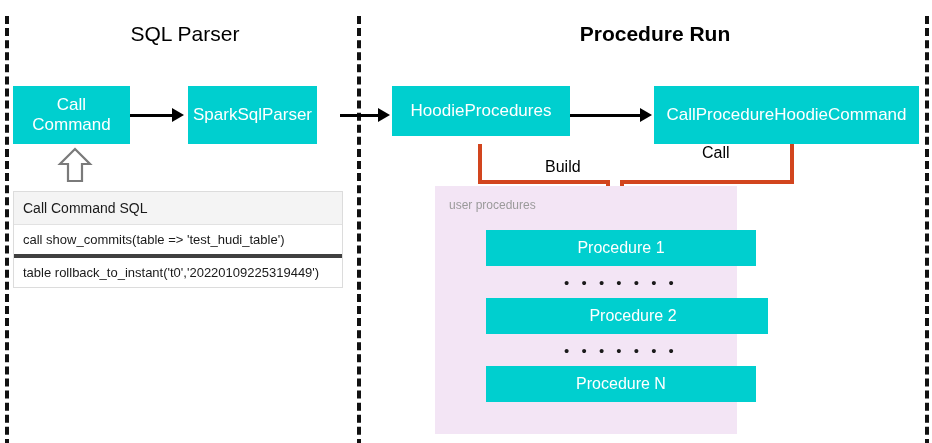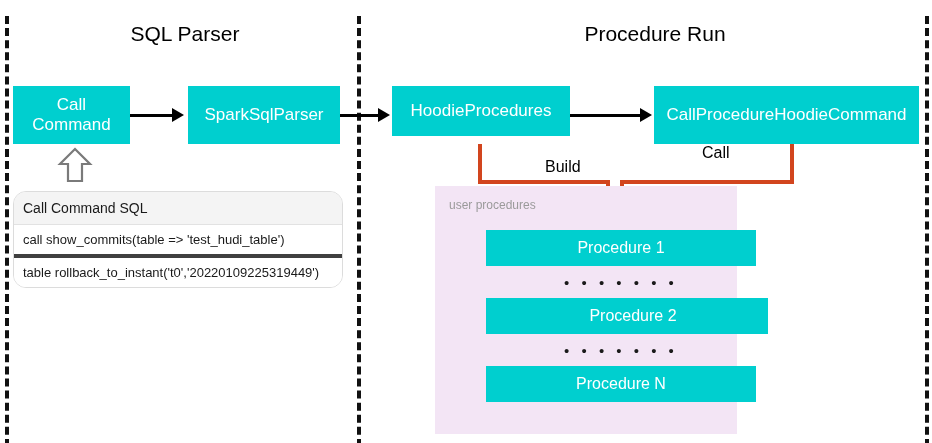--- a/index.html
+++ b/index.html
@@ -33,37 +33,37 @@
 
   
   .section-title {
     position: absolute;
     font-size: 21px;
     color: #000000;
     text-align: center;
     white-space: nowrap;
   }
   #title-sql  { left: 60px;  top: 6px;  width: 250px; }
-  #title-proc { left: 520px; top: 6px;  width: 270px; }
+  #title-proc { left: 520px; top: 6px;  width: 270px; font-weight: bold; }
 
   
   .tealbox {
     position: absolute;
     background: #00CFCF;
     color: #ffffff;
     display: flex;
     align-items: center;
     justify-content: center;
     text-align: center;
     font-size: 17px;
     line-height: 1.18;
     box-sizing: border-box;
   }
   #box-call-command { left: 13px;  top: 70px;  width: 117px; height: 58px; }
-  #box-spark-parser { left: 188px; top: 70px;  width: 152px; height: 58px; }
+  #box-spark-parser { left: 188px; top: 70px;  width: 129px; height: 58px; }
   #box-hoodie-proc  { left: 392px; top: 70px;  width: 178px; height: 50px; }
   #box-call-cmd     { left: 654px; top: 70px;  width: 265px; height: 58px; }
 
   
   .arrow-h {
     position: absolute;
     height: 0;
     border-top: 3px solid #000000;
   }
   .arrow-head-r {
@@ -89,21 +89,21 @@
     height: 36px;
   }
 
   
   #sql-table {
     position: absolute;
     left: 13px;
     top: 175px;
     width: 330px;
     border: 1px solid #dcdcdc;
-    border-radius: 13px;
+    border-radius: 0;
     box-sizing: border-box;
     overflow: hidden;
     background: #ffffff;
   }
   .sql-header {
     background: #f4f4f4;
     color: #1a1a1a;
     font-size: 14px;
     padding: 8px 9px;
     border-bottom: 1px solid #e2e2e2;

